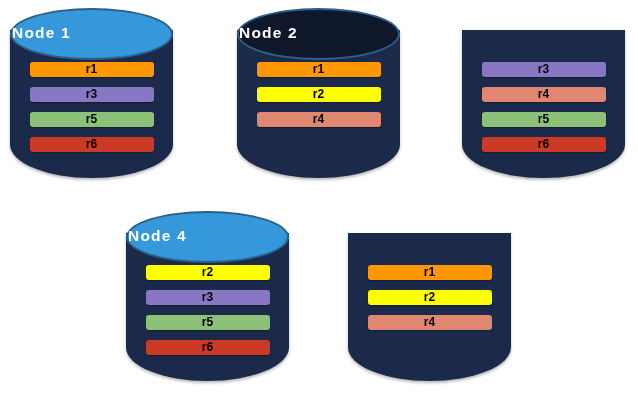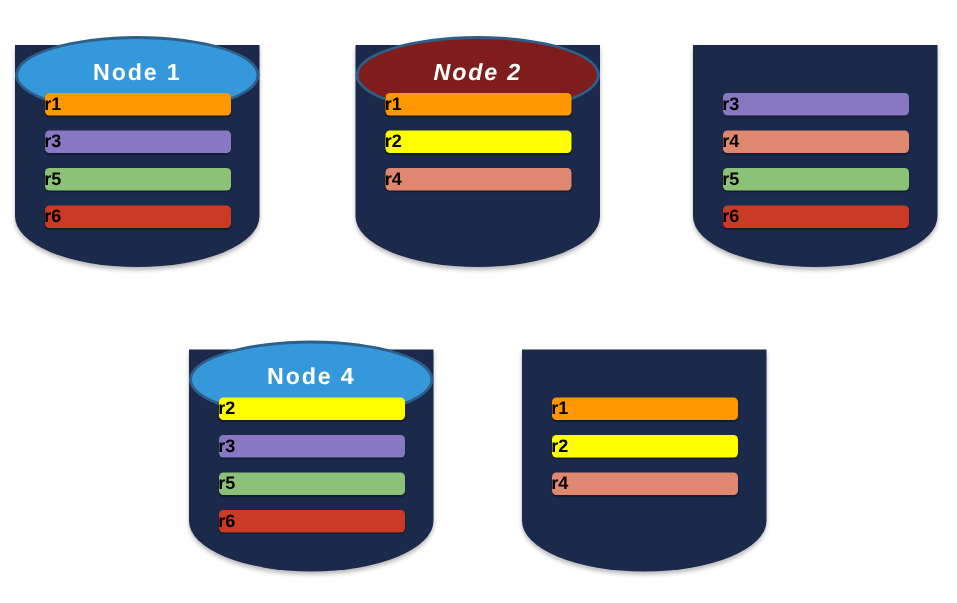--- a/index.html
+++ b/index.html
@@ -39,30 +39,30 @@
     background: #1b2a4a;
     border-bottom-left-radius: 82px 34px;
     border-bottom-right-radius: 82px 34px;
     box-shadow: 0 2px 3px rgba(0,0,0,0.28);
   }
 
   
   .node-top {
     position: absolute;
     left: 0;
-    top: 16px;
+    top: 0;
     width: 163px;
     height: 52px;
     background: #3498db;
     border-radius: 50% / 50%;
     border: 2px solid #2d5f8a;
     box-sizing: border-box;
     display: flex;
     align-items: center;
-    justify-content: center;
+    justify-content: flex-start;
     z-index: 3;
   }
 
   .node-title {
     color: #ffffff;
     font-size: 15.5px;
     font-weight: bold;
     letter-spacing: 1.2px;
     text-align: center;
     line-height: 1;
@@ -83,21 +83,21 @@
     align-items: center;
   }
 
   .replica-bar {
     width: 124px;
     height: 15px;
     border-radius: 3px;
     margin-bottom: 10px;
     display: flex;
     align-items: center;
-    justify-content: flex-start;
+    justify-content: center;
     box-sizing: border-box;
     box-shadow: 0 1px 1px rgba(0,0,0,0.35);
   }
 
   .replica-label {
     color: #000000;
     font-size: 12px;
     font-weight: bold;
     line-height: 1;
     position: relative;
@@ -123,21 +123,21 @@
         <div class="replica-bar" style="background: rgb(140, 194, 120);">
           <span class="replica-label" style="color: rgb(0, 0, 0);">r5</span>
         </div>
         <div class="replica-bar" style="background: rgb(203, 58, 36);">
           <span class="replica-label" style="color: rgb(0, 0, 0);">r6</span>
         </div>
       </div>
     </div>
     <div class="node" style="left: 237px; top: 8px;">
       <div class="node-body" style="background: rgb(27, 42, 74);"></div>
-      <div class="node-top" style="background: #7f1d1d; border-color: rgb(45, 95, 138); font-style: italic;">
+      <div class="node-top" style="background: #0f172a; border-color: rgb(45, 95, 138);">
         <span class="node-title" style="color: rgb(255, 255, 255);">Node  2</span>
       </div>
       <div class="replica-stack">
         <div class="replica-bar" style="background: rgb(255, 152, 0);">
           <span class="replica-label" style="color: rgb(0, 0, 0);">r1</span>
         </div>
         <div class="replica-bar" style="background: rgb(255, 255, 0);">
           <span class="replica-label" style="color: rgb(0, 0, 0);">r2</span>
         </div>
         <div class="replica-bar" style="background: rgb(224, 135, 112);">

